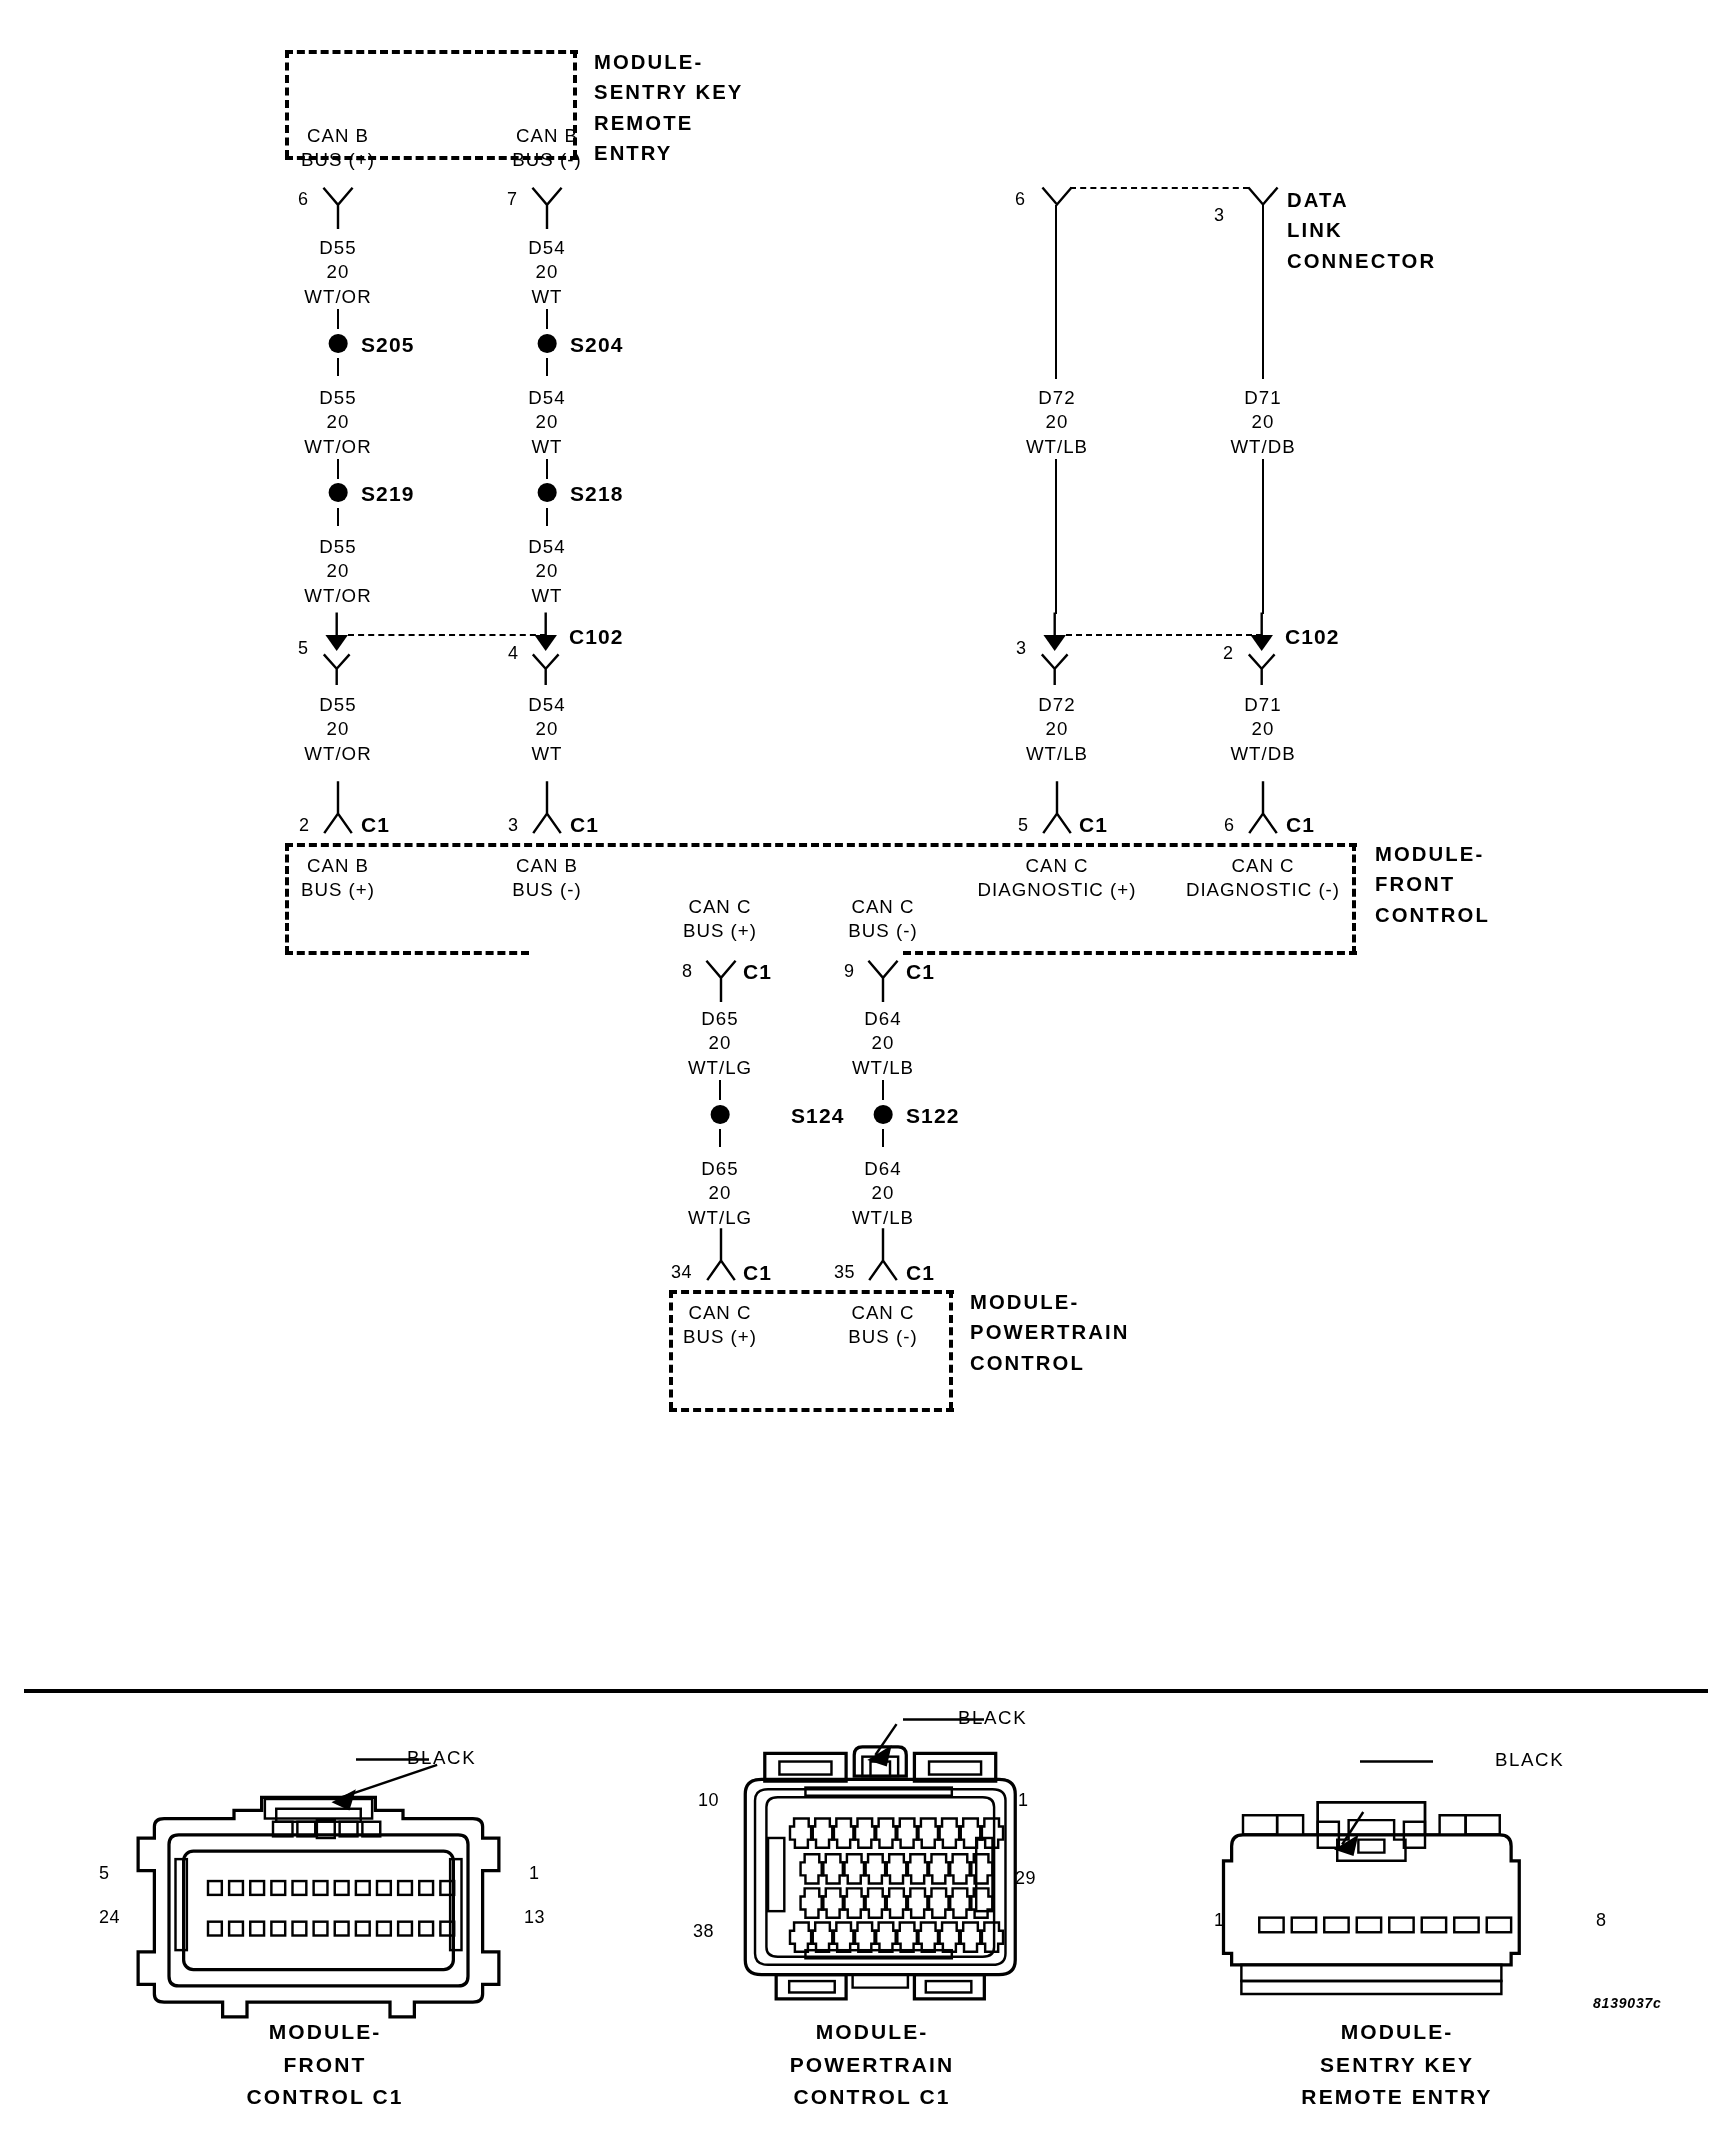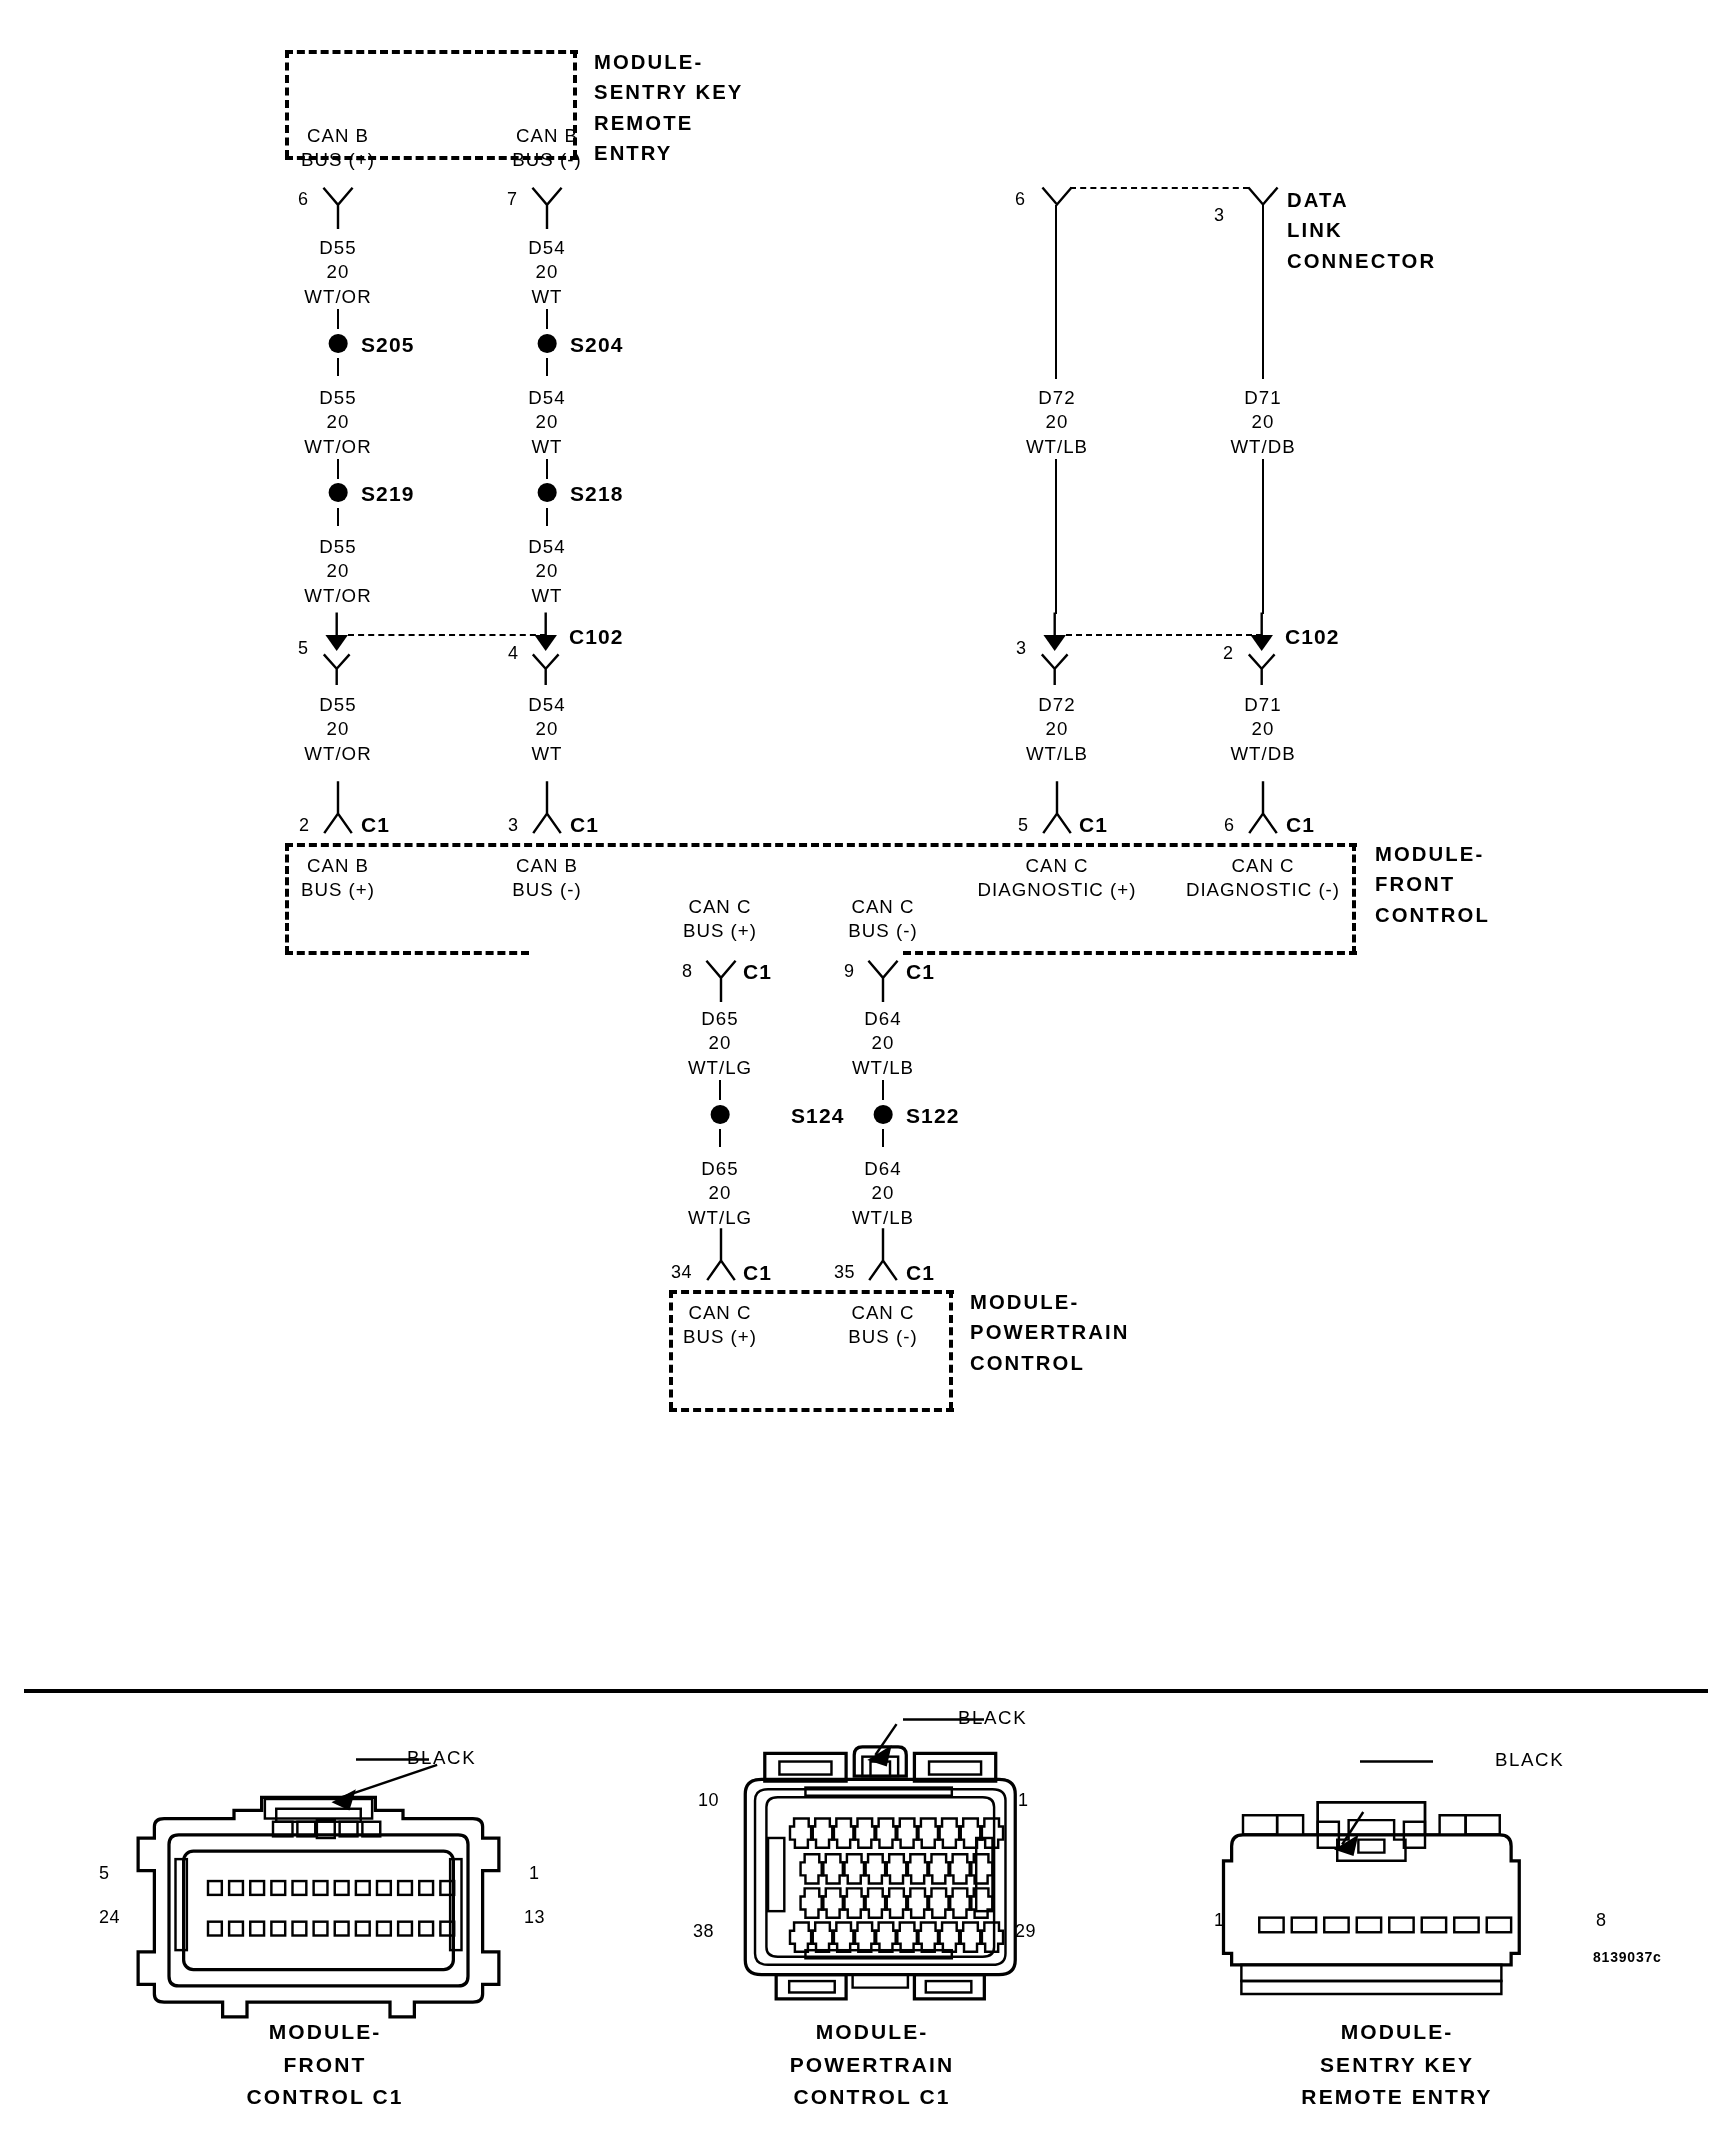--- a/index.html
+++ b/index.html
@@ -665,21 +665,21 @@
   </div>
   <div class="abs" style="left:903px;top:1713px;">
     <svg width="81" height="13" viewBox="0 0 100 16">
         <path d="M0 8 L100 8" stroke="#000" stroke-width="3" fill="none"></path>
       </svg>
   </div>
   <div class="abs blacklbl" style="left:958px;top:1707px;">BLACK</div>
   <div class="abs pinnum" style="left:698px;top:1790px;">10</div>
   <div class="abs pinnum" style="left:693px;top:1921px;">38</div>
   <div class="abs pinnum" style="left:1018px;top:1790px;">1</div>
-  <div class="abs pinnum" style="left:1015px;top:1921px;">29</div>
+  <div class="abs pinnum" style="left:1015px;top:1868px;">29</div>
   <div class="abs caption" style="left:872px;top:2016px;">
     <div>MODULE-</div>
     <div>POWERTRAIN</div>
     <div>CONTROL C1</div>
   </div>
 
   <div class="abs" style="left:1204px;top:1716px;">
     <svg width="390" height="309" viewBox="0 0 480 380">
 
       <path d="M196 118 L170 158" stroke="#000" stroke-width="3" fill="none"></path>
@@ -721,16 +721,16 @@
   </div>
   <div class="abs blacklbl" style="left:1495px;top:1749px;">BLACK</div>
   <div class="abs pinnum" style="left:1214px;top:1910px;">1</div>
   <div class="abs pinnum" style="left:1596px;top:1910px;">8</div>
   <div class="abs caption" style="left:1397px;top:2016px;">
     <div>MODULE-</div>
     <div>SENTRY KEY</div>
     <div>REMOTE ENTRY</div>
   </div>
 
-  <div class="abs code" style="left:1593px;top:1949px;">8139037c</div>
+  <div class="abs code" style="left:1593px;top:1995px;font-style:italic;">8139037c</div>
 
 </div>
 
 
 </body></html>

